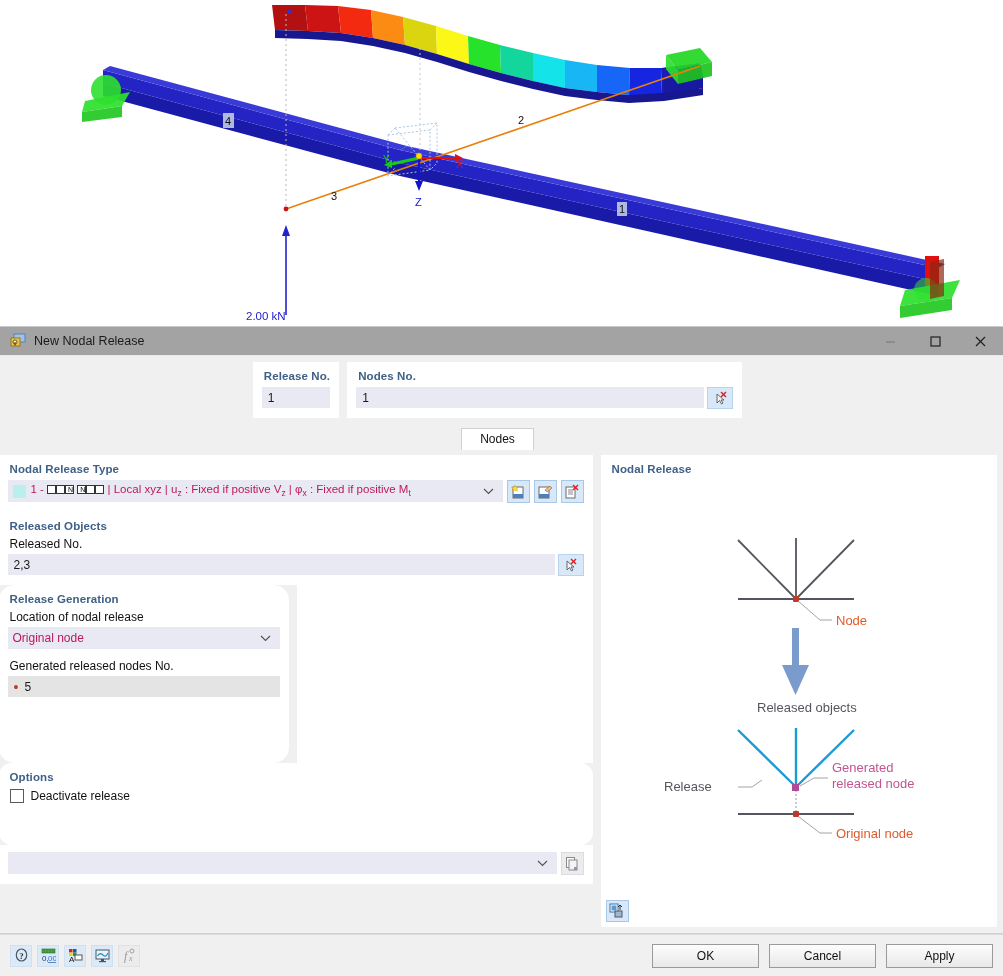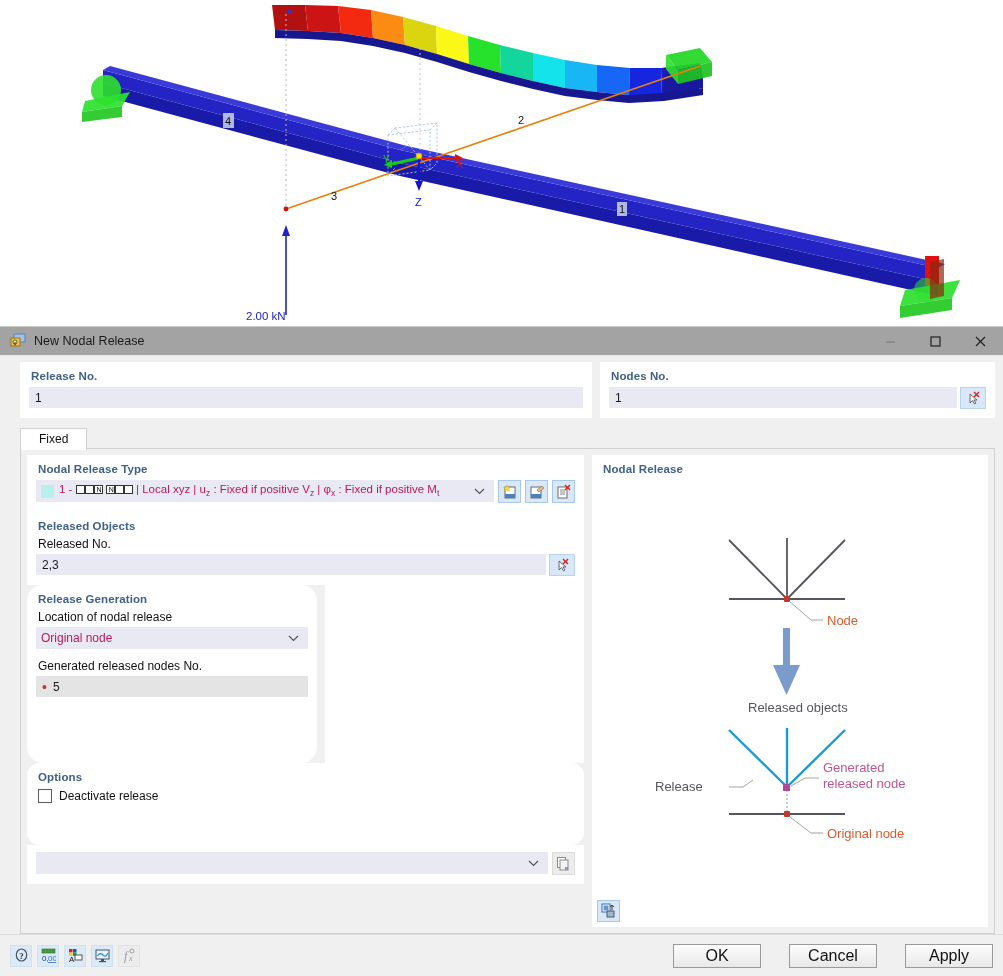--- a/index.html
+++ b/index.html
@@ -34,21 +34,21 @@
   }
   .titlebar .ticon { width: 16px; height: 16px; margin: 0 8px 0 10px; position: relative; }
   .titlebar .ttext { font-size: 12.5px; color: #1a1a1a; }
   .titlebar .spacer { flex: 1; }
   .wbtn {
     width: 45px; height: 29px; display: flex; align-items: center; justify-content: center;
     cursor: default;
   }
   .wbtn svg { display: block; }
 
-  .dlgbody { flex: 1; padding: 6px 8px 0 20px; display: flex; flex-direction: column; min-height: 0; }
+  .dlgbody { flex: 1; padding: 6px 8px 0 0; display: flex; flex-direction: column; min-height: 0; align-items: center; }
 
   
   .card {
     background: #ffffff;
     border: 1px solid #ffffff;
     padding: 6px 8px 8px 8px;
     position: relative;
   }
   .card-title {
     font-size: 11.5px; font-weight: bold; color: #3f6087;
@@ -145,23 +145,23 @@
     height: 42px; flex: 0 0 auto; display: flex; align-items: center;
     padding: 0 10px; background: #f0f0f0; border-top: 1px solid #dcdcdc;
   }
   .fbtn {
     width: 22px; height: 22px; background: #dceaf8; border: 1px solid #cfe0f2;
     display: flex; align-items: center; justify-content: center; margin-right: 5px;
   }
   .fbtn.disabled { background: #ececec; border-color: #e2e2e2; }
   .footer .spacer { flex: 1; }
   .actbtn {
-    width: 88px; height: 24px; background: linear-gradient(#fdfdfd,#e8e8e8);
-    border: 1px solid #9a9a9a; font-size: 16px; color: #111;
-    display: flex; align-items: center; justify-content: center; margin-left: 28px;
+    width: 107px; height: 24px; background: linear-gradient(#fdfdfd,#e8e8e8);
+    border: 1px solid #9a9a9a; font-size: 12px; color: #111;
+    display: flex; align-items: center; justify-content: center; margin-left: 10px;
   }
 </style>
 </head>
 <body>
 
 <div id="root">
 
   <div id="viewport">
     <svg width="1003" height="326" viewBox="0 0 1003 326" xmlns="http://www.w3.org/2000/svg">
       <defs>
@@ -327,21 +327,21 @@
                 <path d="M4 3 L4 12 L6.5 9.5 L8.5 13 L10 12 L8 9 L11 9 Z" fill="#f2f2f2" stroke="#4a4a4a" stroke-width="0.8"></path>
                 <line x1="8" y1="1" x2="13" y2="6" stroke="#e02020" stroke-width="1.4"></line>
                 <line x1="13" y1="1" x2="8" y2="6" stroke="#e02020" stroke-width="1.4"></line>
               </svg>
             </div>
           </div>
         </div>
       </div>
 
       <div class="tabstrip">
-        <div class="tab">Fixed</div>
+        <div class="tab">Nodes</div>
         <div class="tabrest"></div>
       </div>
 
       <div class="tabpane">
 
         <div class="leftcol">
 
           <div class="card">
             <div class="card-title">Nodal Release Type</div>
             <div class="inputrow">

